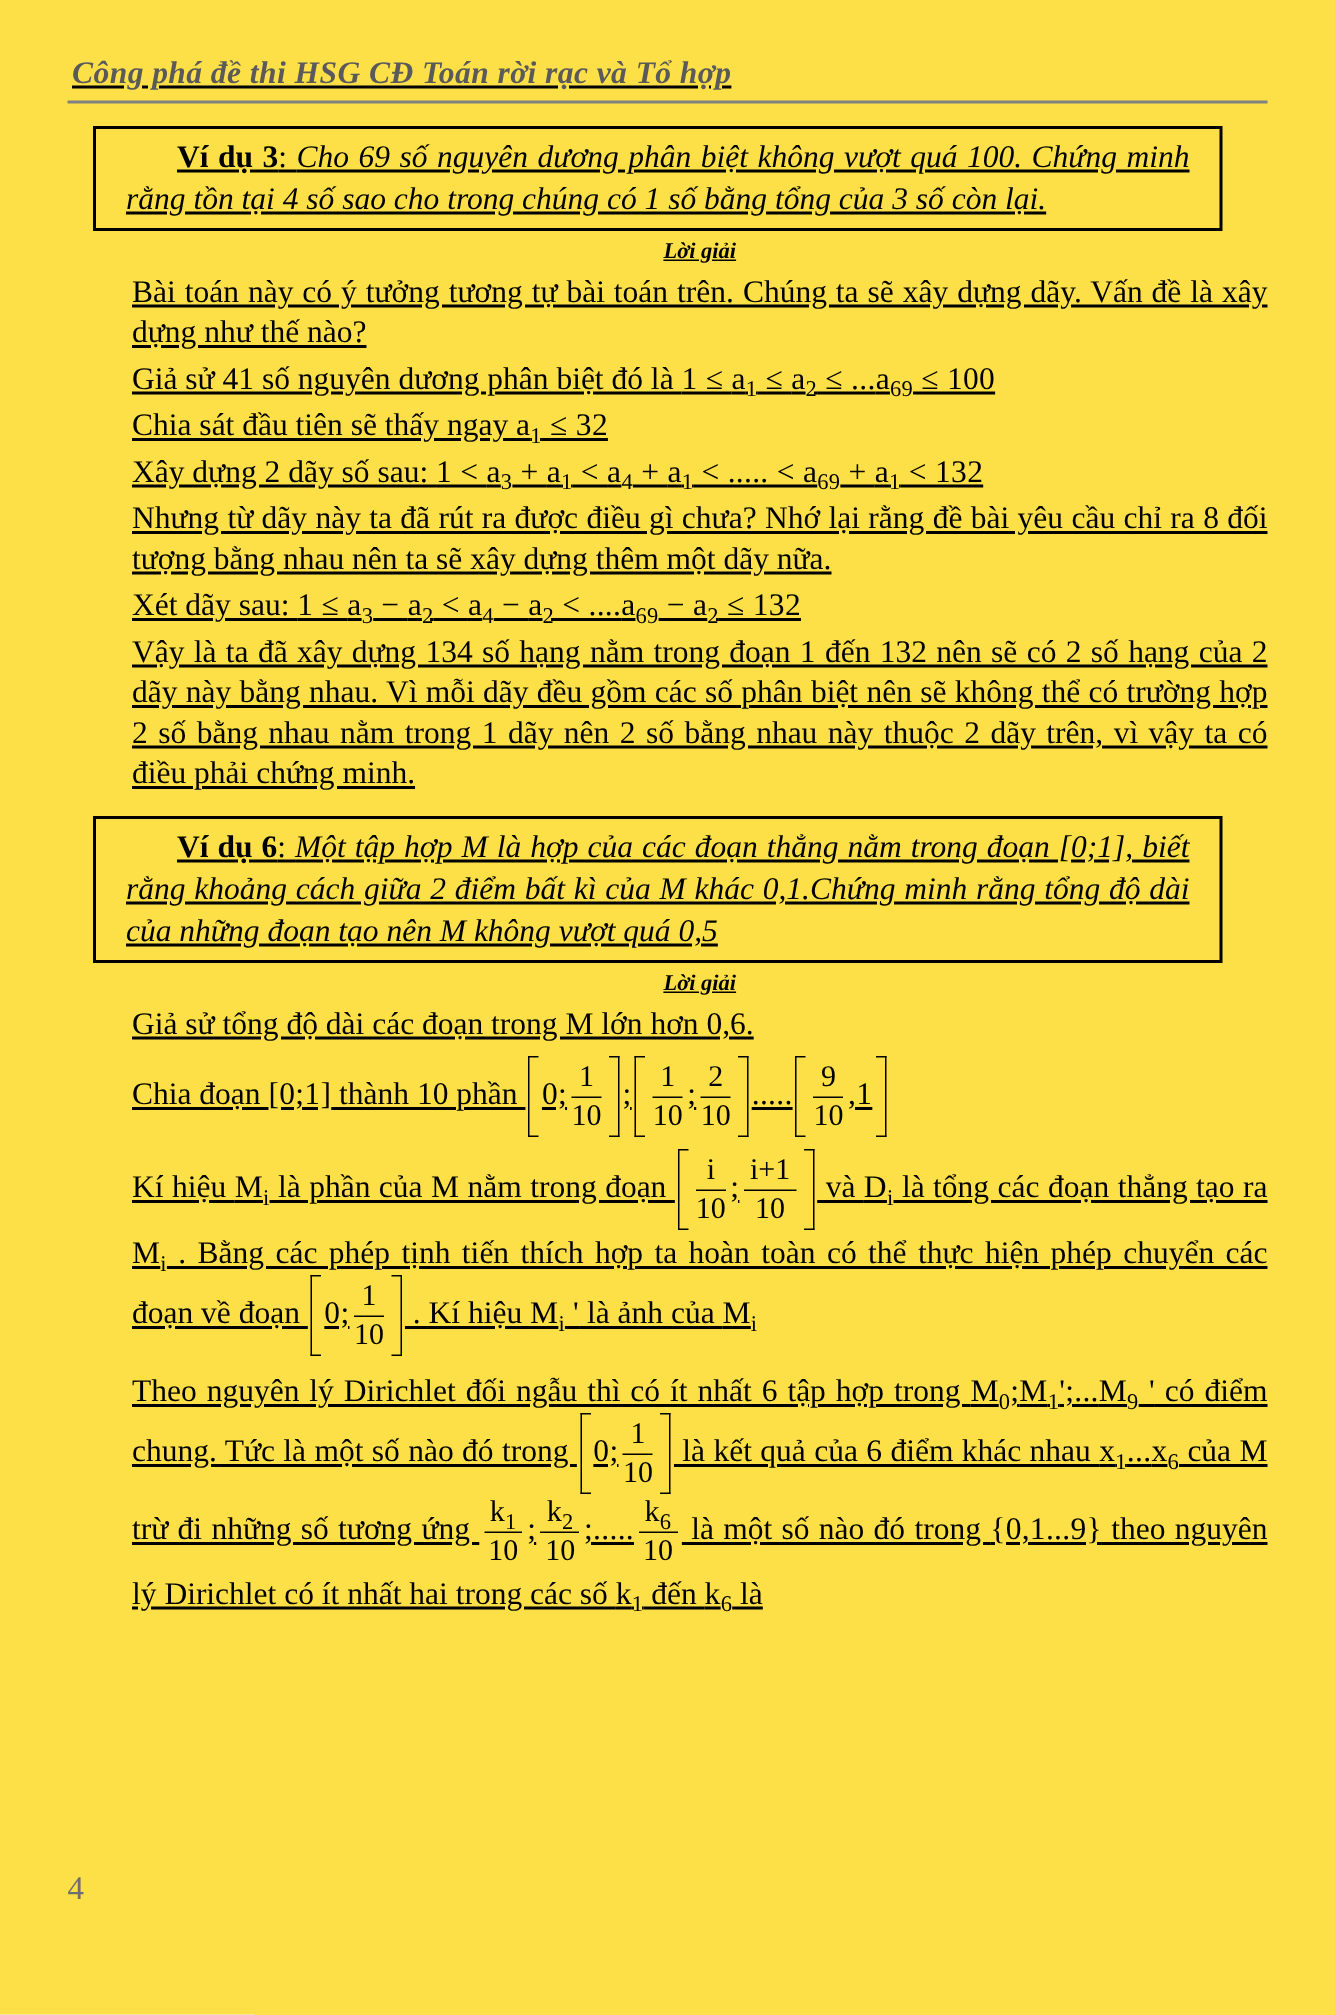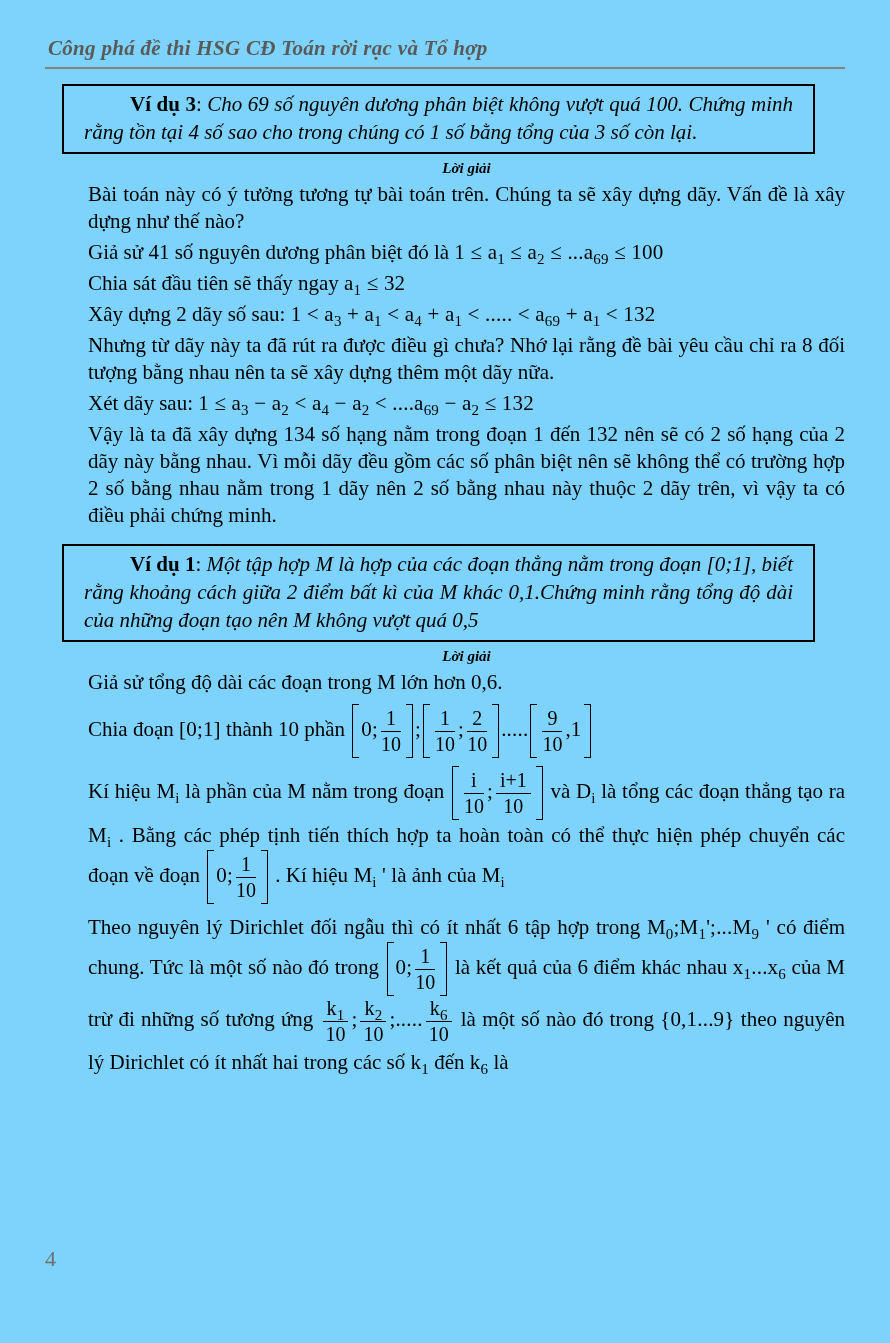--- a/index.html
+++ b/index.html
@@ -1,30 +1,30 @@
 <!DOCTYPE html>
 <html><head>
 <meta charset="utf-8">
 <style>
   html,body{margin:0;padding:0;background:#e8e8e8;}
   .page{
-    position:relative;width:890px;height:1343px;margin:0 auto;background:#7dd3fc;
-    font-family:"Liberation Serif","DejaVu Serif",serif;color:#000000;overflow:hidden;
+    position:relative;width:890px;height:1343px;margin:0 auto;background:#fde047;
+    font-family:"Liberation Serif","DejaVu Serif",serif;color:#000000;overflow:hidden;text-decoration:underline;
   }
   .header-title{
     margin:36px 0 0 48px;font-size:21px;font-weight:bold;font-style:italic;
     color:#5a5a5a;letter-spacing:.3px;
   }
   .header-rule{margin:6px 0 0 45px;width:800px;border-top:2px solid #828282;height:0;}
   main{padding:0 45px 0 88px;}
   .example-box{
     margin:15px 0 0 -26px;width:753px;box-sizing:border-box;border:2px solid #000;
     padding:4px 20px 6px 20px;font-size:21px;line-height:28px;text-align:justify;text-indent:34px;
   }
-  .ex-label{font-weight:bold;margin-left:12px;}
+  .ex-label{font-weight:bold;}
   .ex-text{font-style:italic;}
   .solution-heading{
     text-align:center;font-size:15px;font-weight:bold;font-style:italic;margin:6px 0 3px 0;
   }
   .para{font-size:21px;line-height:27px;text-align:justify;margin:4px 0;}
   .para.tall{line-height:30px;margin:8px 0;}
   .tx{}
   .mx{letter-spacing:.2px;}
   sub{font-size:15px;line-height:0;}
   .frac{
@@ -47,21 +47,21 @@
   <main>
       <div class="example-box"><span class="ex-label">Ví dụ 3</span><span class="ex-sep">: </span><span class="ex-text">Cho 69 số nguyên dương phân biệt không vượt quá 100. Chứng minh rằng tồn tại 4 số sao cho trong chúng có 1 số bằng tổng của 3 số còn lại.</span></div>
       <div class="solution-heading">Lời giải</div>
       <p class="para"><span class="tx">Bài toán này có ý tưởng tương tự bài toán trên. Chúng ta sẽ xây dựng dãy. Vấn đề là xây dựng như thế nào?</span></p>
       <p class="para"><span class="tx">Giả sử 41 số nguyên dương phân biệt đó là </span><span class="mx">1 ≤ </span><span class="mx">a<sub>1</sub></span><span class="mx"> ≤ </span><span class="mx">a<sub>2</sub></span><span class="mx"> ≤ ...</span><span class="mx">a<sub>69</sub></span><span class="mx"> ≤ 100</span></p>
       <p class="para"><span class="tx">Chia sát đầu tiên sẽ thấy ngay </span><span class="mx">a<sub>1</sub></span><span class="mx"> ≤ 32</span></p>
       <p class="para"><span class="tx">Xây dựng 2 dãy số sau: </span><span class="mx">1 &lt; </span><span class="mx">a<sub>3</sub></span><span class="mx"> + </span><span class="mx">a<sub>1</sub></span><span class="mx"> &lt; </span><span class="mx">a<sub>4</sub></span><span class="mx"> + </span><span class="mx">a<sub>1</sub></span><span class="mx"> &lt; ..... &lt; </span><span class="mx">a<sub>69</sub></span><span class="mx"> + </span><span class="mx">a<sub>1</sub></span><span class="mx"> &lt; 132</span></p>
       <p class="para"><span class="tx">Nhưng từ dãy này ta đã rút ra được điều gì chưa? Nhớ lại rằng đề bài yêu cầu chỉ ra 8 đối tượng bằng nhau nên ta sẽ xây dựng thêm một dãy nữa.</span></p>
       <p class="para"><span class="tx">Xét dãy sau: </span><span class="mx">1 ≤ </span><span class="mx">a<sub>3</sub></span><span class="mx"> − </span><span class="mx">a<sub>2</sub></span><span class="mx"> &lt; </span><span class="mx">a<sub>4</sub></span><span class="mx"> − </span><span class="mx">a<sub>2</sub></span><span class="mx"> &lt; ....</span><span class="mx">a<sub>69</sub></span><span class="mx"> − </span><span class="mx">a<sub>2</sub></span><span class="mx"> ≤ 132</span></p>
       <p class="para"><span class="tx">Vậy là ta đã xây dựng 134 số hạng nằm trong đoạn 1 đến 132 nên sẽ có 2 số hạng của 2 dãy này bằng nhau. Vì mỗi dãy đều gồm các số phân biệt nên sẽ không thể có trường hợp 2 số bằng nhau nằm trong 1 dãy nên 2 số bằng nhau này thuộc 2 dãy trên, vì vậy ta có điều phải chứng minh.</span></p>
-      <div class="example-box"><span class="ex-label">Ví dụ 1</span><span class="ex-sep">: </span><span class="ex-text">Một tập hợp M là hợp của các đoạn thẳng nằm trong đoạn [0;1], biết rằng khoảng cách giữa 2 điểm bất kì của M khác 0,1.Chứng minh rằng tổng độ dài của những đoạn tạo nên M không vượt quá 0,5</span></div>
+      <div class="example-box"><span class="ex-label">Ví dụ 6</span><span class="ex-sep">: </span><span class="ex-text">Một tập hợp M là hợp của các đoạn thẳng nằm trong đoạn [0;1], biết rằng khoảng cách giữa 2 điểm bất kì của M khác 0,1.Chứng minh rằng tổng độ dài của những đoạn tạo nên M không vượt quá 0,5</span></div>
       <div class="solution-heading">Lời giải</div>
       <p class="para"><span class="tx">Giả sử tổng độ dài các đoạn trong M lớn hơn 0,6.</span></p>
       <p class="para tall"><span class="tx">Chia đoạn </span><span class="mx">[0;1]</span><span class="tx"> thành 10 phần </span><span class="bracket br-l"></span><span class="mx">0;</span><span class="frac"><span class="num"><span class="tx">1</span></span><span class="den"><span class="tx">10</span></span></span><span class="bracket br-r"></span><span class="mx">;</span><span class="bracket br-l"></span><span class="frac"><span class="num"><span class="tx">1</span></span><span class="den"><span class="tx">10</span></span></span><span class="mx">;</span><span class="frac"><span class="num"><span class="tx">2</span></span><span class="den"><span class="tx">10</span></span></span><span class="bracket br-r"></span><span class="mx">.....</span><span class="bracket br-l"></span><span class="frac"><span class="num"><span class="tx">9</span></span><span class="den"><span class="tx">10</span></span></span><span class="mx">,1</span><span class="bracket br-r"></span></p>
       <p class="para tall"><span class="tx">Kí hiệu </span><span class="mx">M<sub>i</sub></span><span class="tx"> là phần của M nằm trong đoạn </span><span class="bracket br-l"></span><span class="frac"><span class="num"><span class="tx">i</span></span><span class="den"><span class="tx">10</span></span></span><span class="mx">;</span><span class="frac"><span class="num"><span class="tx">i+1</span></span><span class="den"><span class="tx">10</span></span></span><span class="bracket br-r"></span><span class="tx"> và </span><span class="mx">D<sub>i</sub></span><span class="tx"> là tổng các đoạn thẳng tạo ra </span><span class="mx">M<sub>i</sub></span><span class="tx"> . Bằng các phép tịnh tiến thích hợp ta hoàn toàn có thể thực hiện phép chuyển các đoạn về đoạn </span><span class="bracket br-l"></span><span class="mx">0;</span><span class="frac"><span class="num"><span class="tx">1</span></span><span class="den"><span class="tx">10</span></span></span><span class="bracket br-r"></span><span class="tx"> . Kí hiệu </span><span class="mx">M<sub>i</sub></span><span class="mx"> '</span><span class="tx"> là ảnh của </span><span class="mx">M<sub>i</sub></span></p>
       <p class="para tall"><span class="tx">Theo nguyên lý Dirichlet đối ngẫu thì có ít nhất 6 tập hợp trong </span><span class="mx">M<sub>0</sub></span><span class="mx">;</span><span class="mx">M<sub>1</sub></span><span class="mx">';...</span><span class="mx">M<sub>9</sub></span><span class="mx"> '</span><span class="tx"> có điểm chung. Tức là một số nào đó trong </span><span class="bracket br-l"></span><span class="mx">0;</span><span class="frac"><span class="num"><span class="tx">1</span></span><span class="den"><span class="tx">10</span></span></span><span class="bracket br-r"></span><span class="tx"> là kết quả của 6 điểm khác nhau </span><span class="mx">x<sub>1</sub></span><span class="mx">...</span><span class="mx">x<sub>6</sub></span><span class="tx"> của M trừ đi những số tương ứng </span><span class="frac"><span class="num"><span class="mx">k<sub>1</sub></span></span><span class="den"><span class="tx">10</span></span></span><span class="mx">;</span><span class="frac"><span class="num"><span class="mx">k<sub>2</sub></span></span><span class="den"><span class="tx">10</span></span></span><span class="mx">;.....</span><span class="frac"><span class="num"><span class="mx">k<sub>6</sub></span></span><span class="den"><span class="tx">10</span></span></span><span class="tx"> là một số nào đó trong </span><span class="mx">{0,1...9}</span><span class="tx"> theo nguyên lý Dirichlet có ít nhất hai trong các số </span><span class="mx">k<sub>1</sub></span><span class="tx"> đến </span><span class="mx">k<sub>6</sub></span><span class="tx"> là</span></p>
     </main>
   <div class="page-number">4</div>
 </div>
 
 </body></html>

